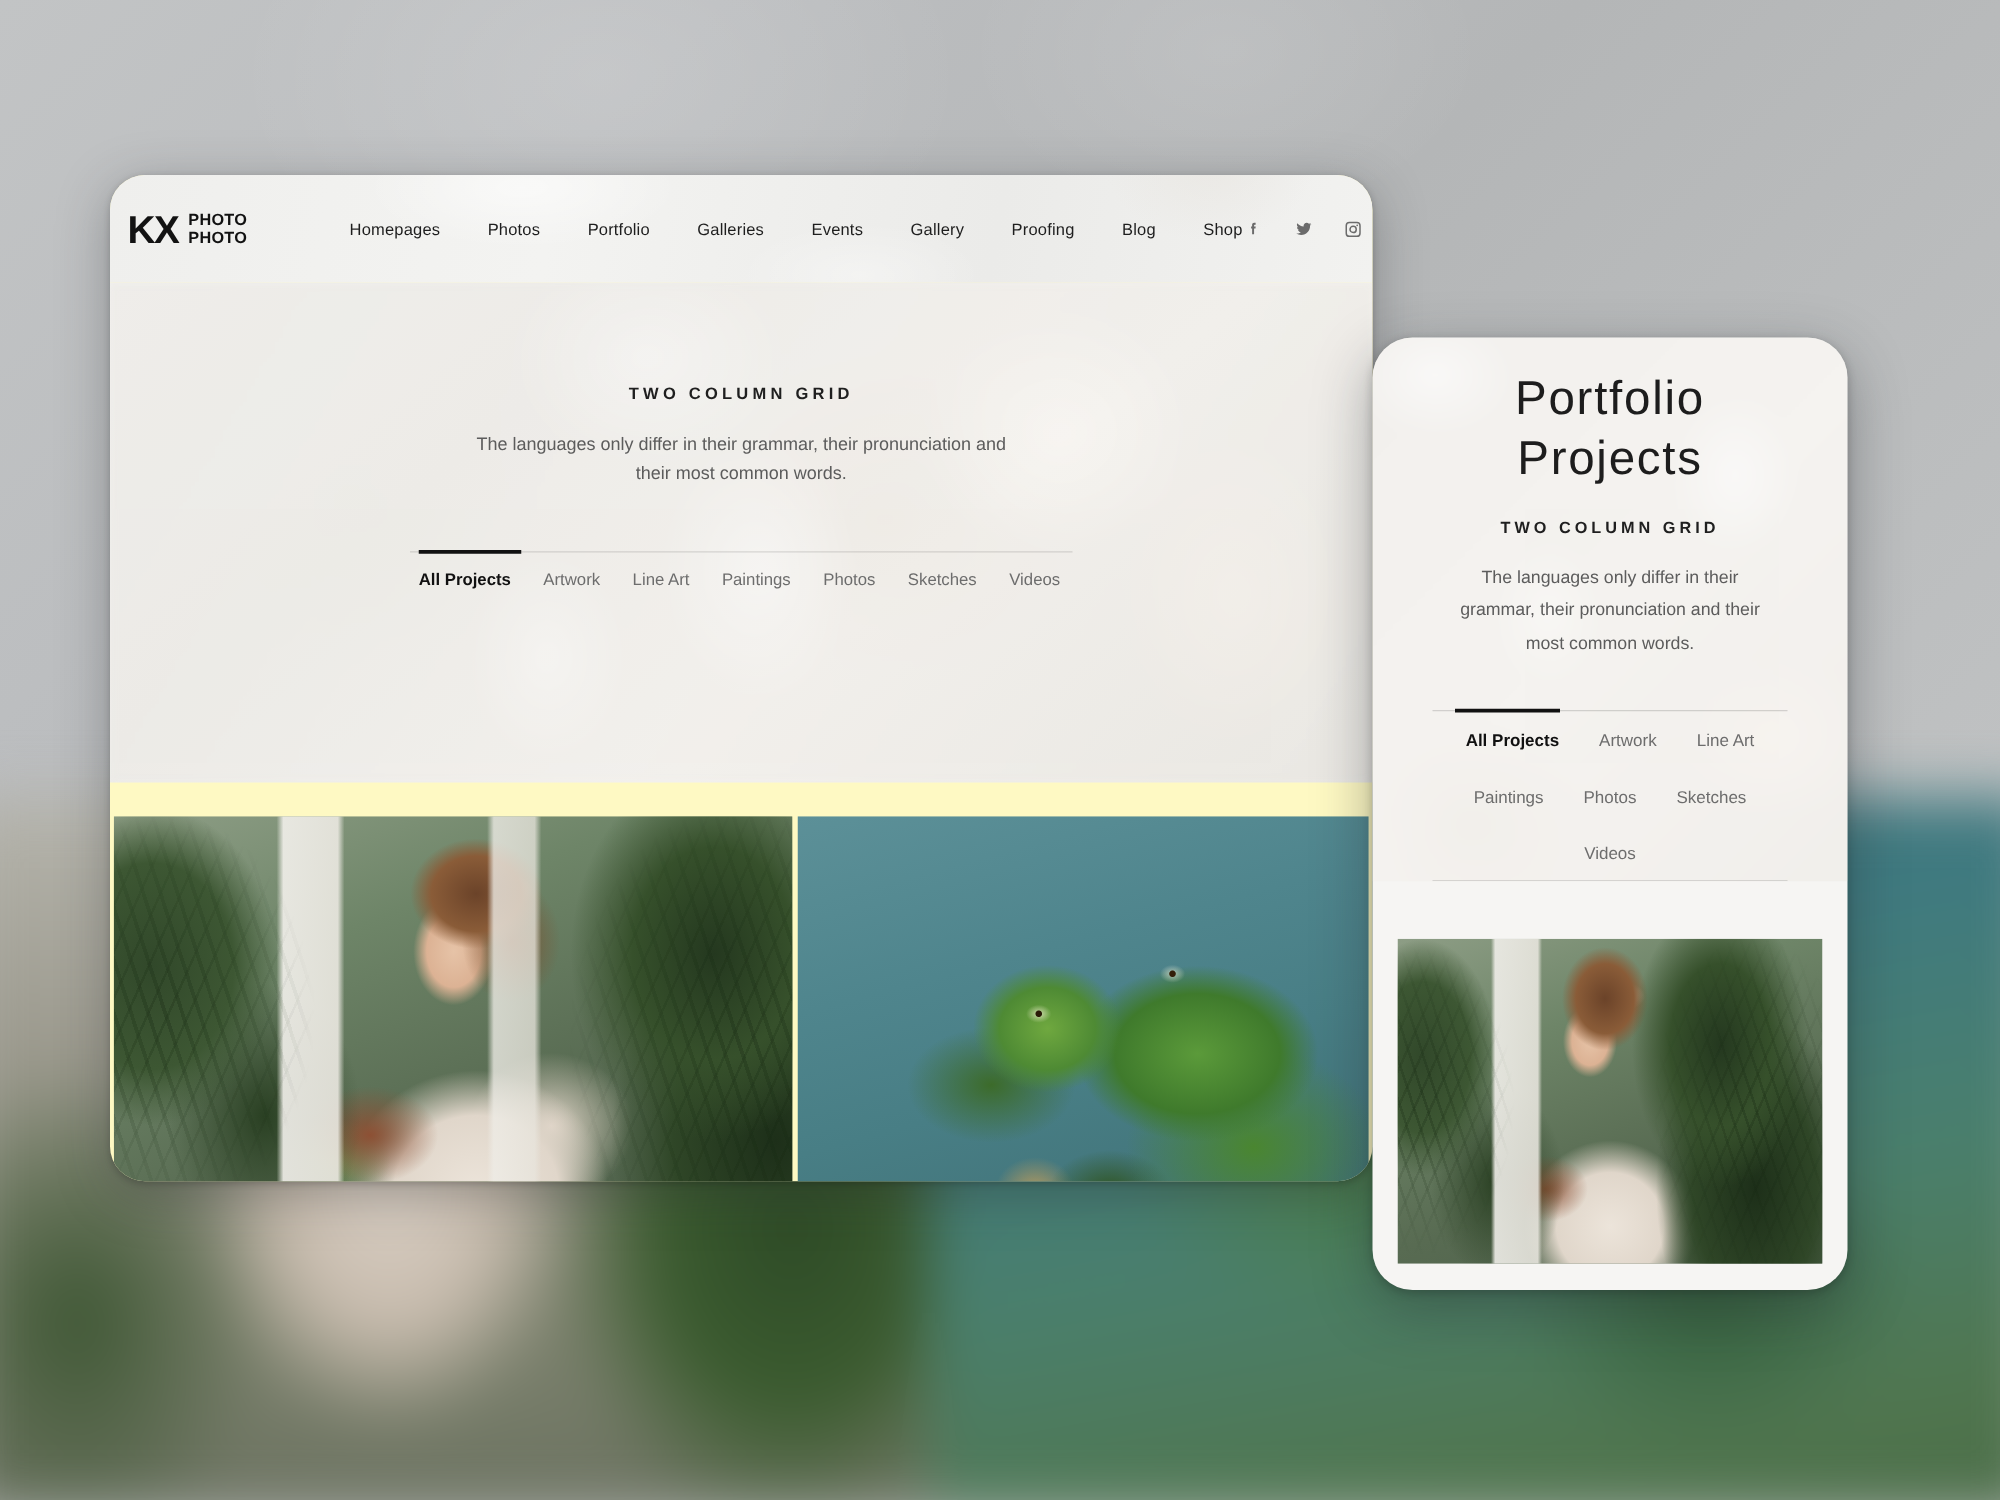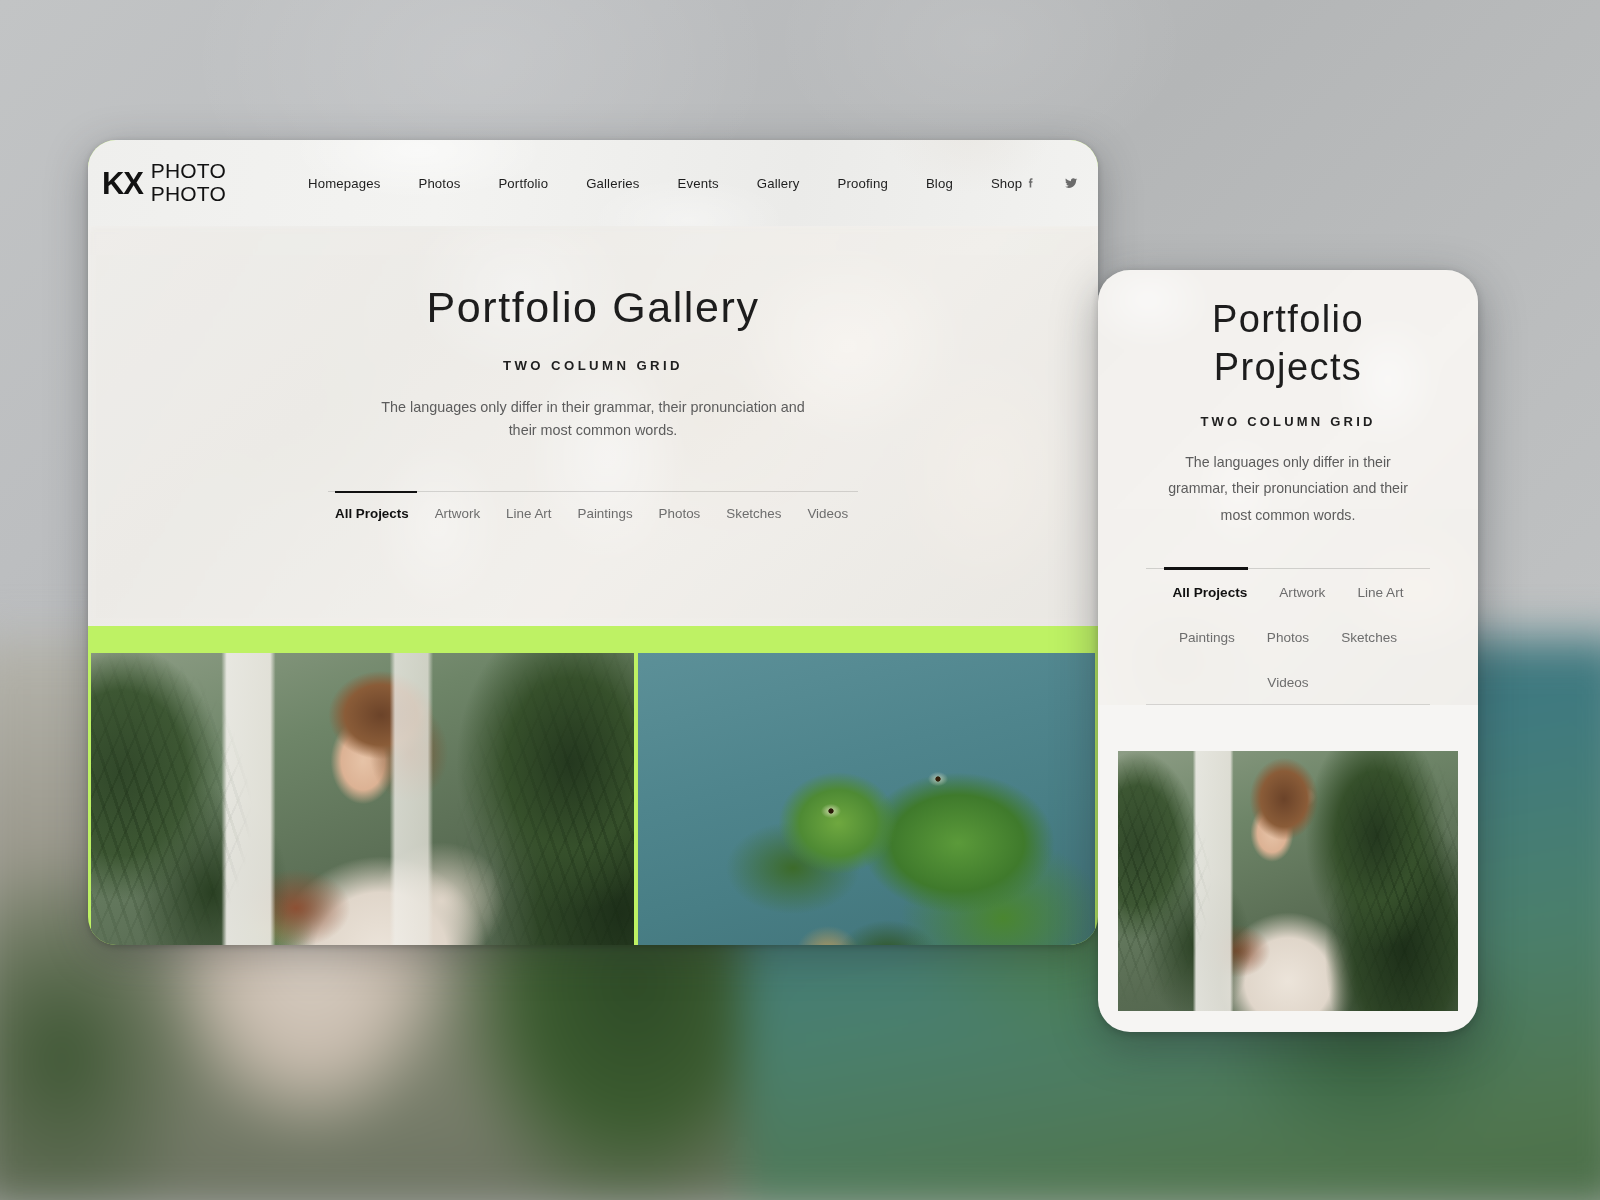--- a/index.html
+++ b/index.html
@@ -60,21 +60,21 @@
       radial-gradient(ellipse 260px 220px at 1290px 520px, rgba(255,255,255,.08), rgba(255,255,255,0) 70%);
   }
 
   
   #desktop-frame {
     position: absolute;
     left: 88px; top: 140px;
     width: 1010px; height: 805px;
     border-radius: 28px;
     overflow: hidden;
-    background: #bef264;
+    background: #fef9c3;
     box-shadow: 0 10px 42px rgba(40,44,48,.34), 0 2px 6px rgba(0,0,0,.20);
   }
 
   
   .site-header {
     position: relative;
     height: 86px;
     display: flex;
     align-items: center;
     padding: 0 26px 0 14px;
@@ -103,22 +103,22 @@
     letter-spacing: -1.2px;
     color: #121212;
     line-height: 1;
   }
   .logo-words {
     display: flex;
     flex-direction: column;
     line-height: 1.08;
   }
   .logo-words span {
-    font-size: 21px;
-    font-weight: 400;
+    font-size: 13px;
+    font-weight: 700;
     letter-spacing: .2px;
     color: #121212;
   }
 
   .main-nav {
     display: flex;
     align-items: center;
     gap: 38px;
     margin-left: 82px;
     position: relative;
@@ -468,21 +468,20 @@
             </svg>
         </span>
 
       </div>
     </header>
 
     <section class="hero">
       <div class="hero-ghost"></div>
 
       <div class="hero-inner">
-        <h1 class="hero-title">Portfolio Gallery</h1>
         <div class="hero-sub">TWO COLUMN GRID</div>
         <p class="hero-desc">The languages only differ in their grammar, their pronunciation and their most common words.</p>
       </div>
 
       <div class="filter-wrap">
         <div class="filter-list">
           <span class="filter-item is-active">All Projects</span>
           <span class="filter-item">Artwork</span>
           <span class="filter-item">Line Art</span>
           <span class="filter-item">Paintings</span>

